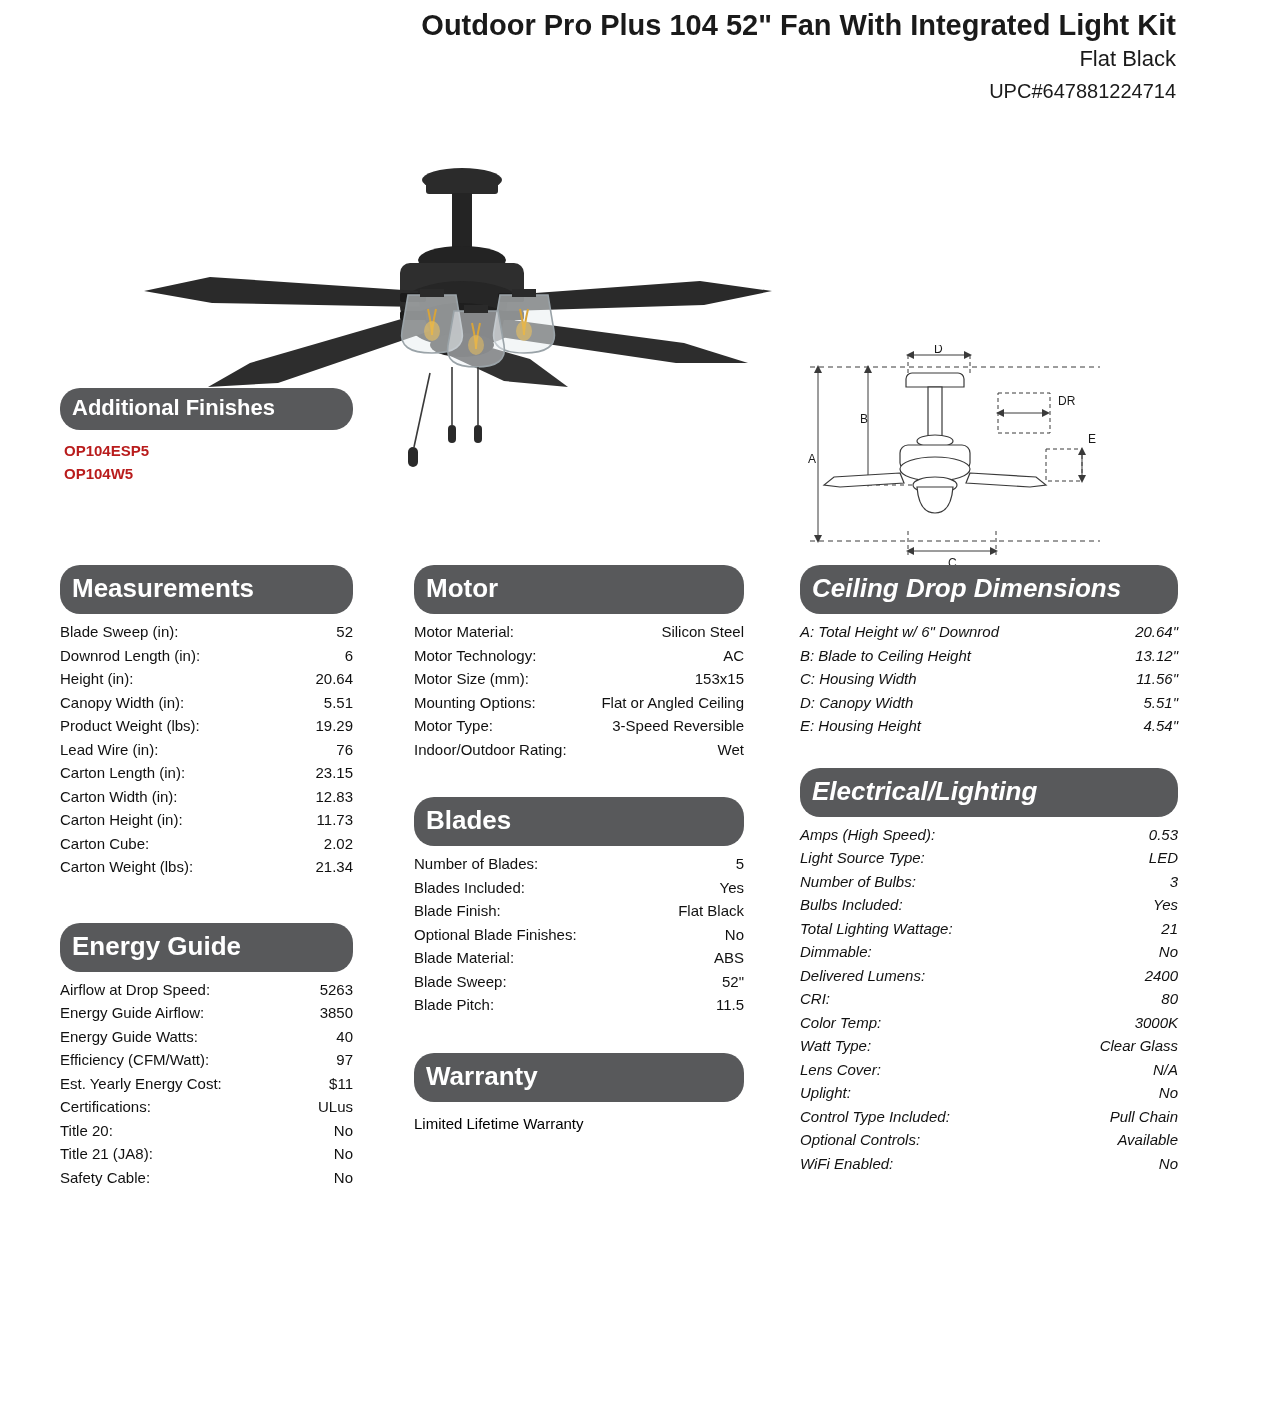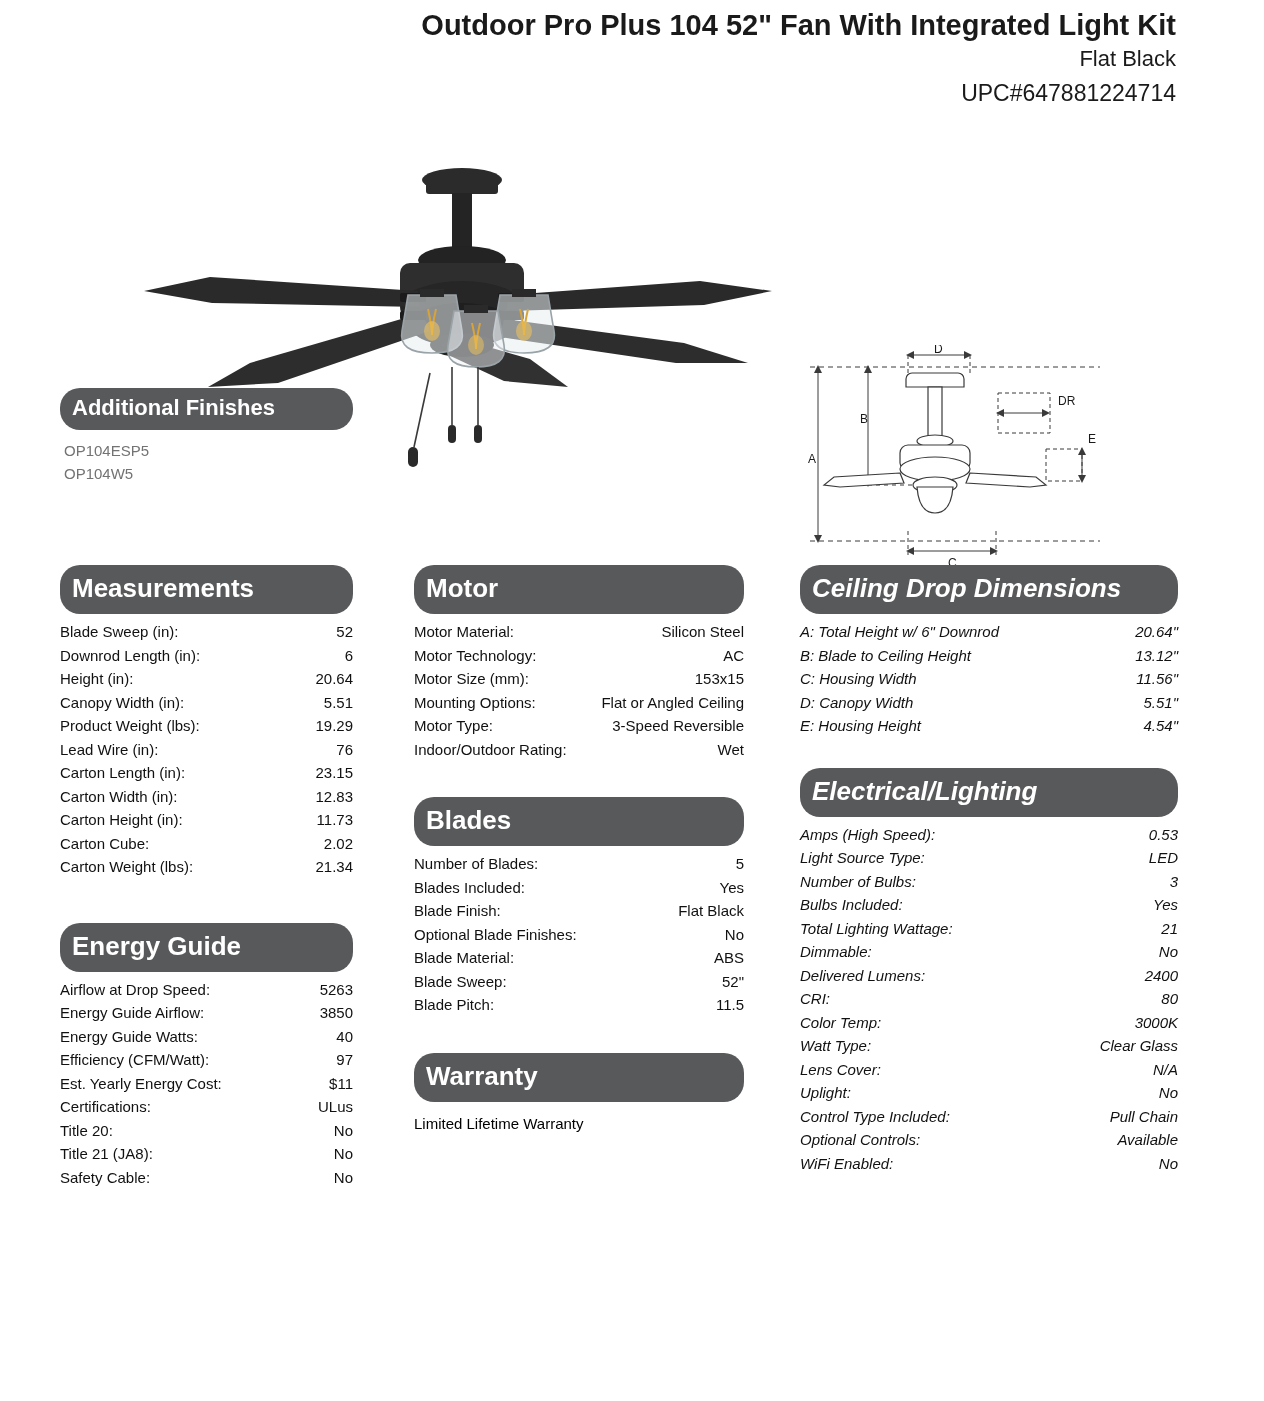--- a/index.html
+++ b/index.html
@@ -27,21 +27,21 @@
     letter-spacing: 0px;
     line-height: 1.18;
   }
   .subtitle {
     font-size: 22px;
     color: #1a1a1a;
     line-height: 1.35;
     margin-top: 2px;
   }
   .upc {
-    font-size: 23px;
+    font-size: 20px;
     color: #1a1a1a;
     line-height: 1.35;
     margin-top: 4px;
   }
 
   
   .hero {
     position: absolute;
     left: 100px;
     top: 95px;
@@ -67,23 +67,23 @@
   }
   .bar.big {
     font-size: 26px;
     padding: 8px 12px 10px 12px;
   }
   .finish-list {
     padding: 10px 0 0 4px;
   }
   .finish-item {
     font-size: 15px;
-    font-weight: normal;
+    font-weight: bold;
     line-height: 1.5;
-    color: #737373;
+    color: #b91c1c;
   }
 
   
   .diagram {
     position: absolute;
     left: 800px;
     top: 345px;
     width: 420px;
     height: 225px;
   }

